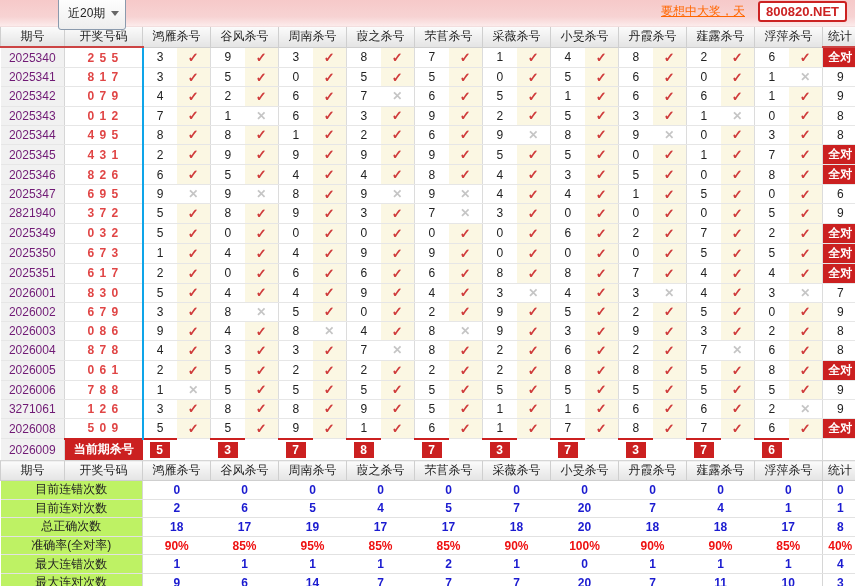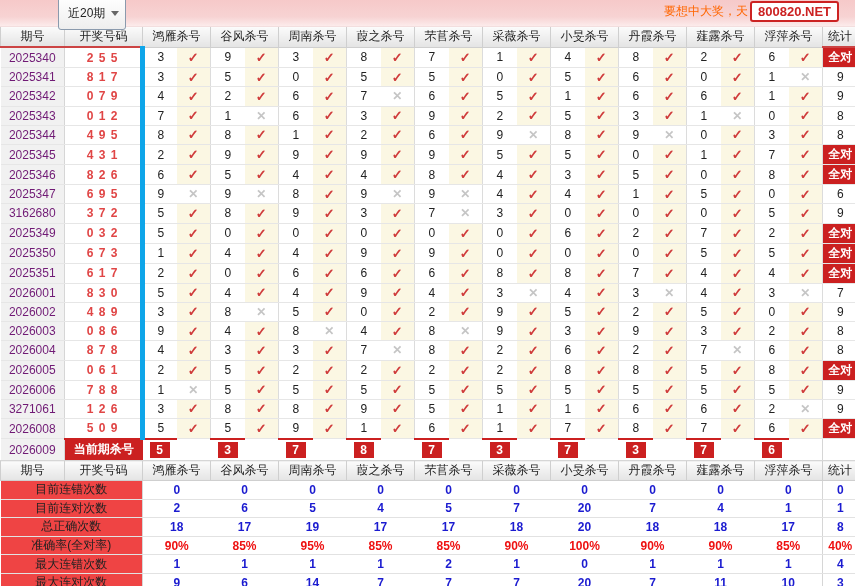--- a/index.html
+++ b/index.html
@@ -9,56 +9,56 @@
   
   .topbar { height:27px; background:linear-gradient(180deg,#f6c9c9 0%,#f7d3d3 65%,#fcebeb 100%);
             display:flex; align-items:center; position:relative; border-bottom:1px solid #f3dede; }
   .topbar-title { font-size:13px; font-weight:bold; color:#9a1f1f; margin-left:18px; letter-spacing:1px; }
   .range-select { display:inline-flex; align-items:center; gap:6px; margin-left:58px;
                   background:linear-gradient(#ffffff,#eeeeee); border:1px solid #8a9aad; border-radius:3px;
                   font-size:12px; color:#222; padding:1px 6px 1px 9px; height:34px; cursor:default; }
   .range-arrow { width:0; height:0; border-left:4px solid transparent; border-right:4px solid transparent;
                  border-top:5px solid #666; display:inline-block; }
   .topbar-right { position:absolute; right:0; top:1px; display:flex; align-items:center; }
-  .promo-link { color:#ff6600; font-size:12px; white-space:nowrap; margin-right:2px; }
+  .promo-link { color:#ff6600; text-decoration:underline; font-size:12px; white-space:nowrap; margin-right:13px; }
   .site-box { background:#fff; border:2px solid #cc2222; border-radius:3px; color:#cc2222;
-              font-weight:bold; font-size:13px; padding:1px 6px; margin-right:16px; }
+              font-weight:bold; font-size:13px; padding:1px 6px; margin-right:8px; }
 
   
   table { width:855px; border-collapse:collapse; table-layout:fixed; font-size:12px; color:#222; }
   th, td { text-align:center; vertical-align:middle; overflow:hidden; white-space:nowrap; }
 
   tr.head-row th { height:20px; background:linear-gradient(#fbfbfb,#e4e4e4); font-weight:normal;
                    border:1px solid #cfcfcf; border-top:none;margin-top:14px; }
   tr.head-row th.red-under { border-bottom:2px solid #cc4444; }
 
   tr.data-row { height:19.25px; }
   tr.data-row td { border-bottom:1px solid #e6e6e6; }
   td.period-cell { background:#f1f1f1; border-right:1px solid #d6d6d6; color:#701a75; }
-  td.draw-cell { border-right:5px solid #0ea5e9; color:#e04545; font-weight:bold; letter-spacing:1px; }
+  td.draw-cell { border-right:2px solid #0ea5e9; color:#e04545; font-weight:bold; letter-spacing:1px; }
   td.knum { background:#fff; }
   td.kicon { background:#fbf7e3; border-right:1px solid #dcdcdc; }
   td.kicon.wrong { background:#ffffff; }
   .check-glyph { color:#cf3b3b; font-weight:bold; font-size:13px; }
   .cross-glyph { color:#c5c5c5; font-weight:bold; font-size:12px; }
   td.stat-cell { border-right:none; border-left:1px solid #d6d6d6; padding:0; }
   .all-badge { display:flex; align-items:center; justify-content:center; background:#cb2020; color:#fff;
                font-weight:bold; width:100%; height:19px; font-size:12px; }
 
   tr.current-row { height:22px; }
   tr.current-row td { border-bottom:1px solid #d6d6d6; }
   td.cur-label { background:#cb2020; color:#fff; font-weight:bold; border-top:2px solid #cb2020; }
   td.cur-num { border-top:2px solid #cb2020; padding:0; }
   .cur-badge { display:inline-block; min-width:20px; height:16px; line-height:16px; background:#cb2020;
                color:#fff; font-weight:bold; font-size:12px; }
   td.cur-empty { background:#fff; }
 
   tr.sum-row { height:18.6px; }
   tr.sum-row td { border-bottom:1px solid #e2e2e2; }
-  td.sum-label { background:#ef4444; border-right:1px solid #d6d6d6; color:#222; }
+  td.sum-label { background:#bef264; border-right:1px solid #d6d6d6; color:#222; }
   td.sum-val { font-weight:bold; }
   td.sum-val.blue, td.sum-total.blue { color:#1b1bd0; }
   td.sum-val.red, td.sum-total.red { color:#ee1111; }
   td.sum-total { font-weight:bold; border-left:1px solid #d6d6d6; }
 </style>
 </head>
 <body>
 
 <div id="app">
   <div class="topbar">
@@ -313,21 +313,21 @@
           <td class="kicon"><span class="check-glyph">✓</span></td>
           <td class="knum">1</td>
           <td class="kicon"><span class="check-glyph">✓</span></td>
           <td class="knum">5</td>
           <td class="kicon"><span class="check-glyph">✓</span></td>
           <td class="knum">0</td>
           <td class="kicon"><span class="check-glyph">✓</span></td>
           <td class="stat-cell">6</td>
         </tr>
         <tr class="data-row">
-          <td class="period-cell">3162680</td>
+          <td class="period-cell">2821940</td>
           <td class="draw-cell">3 7 2</td>
           <td class="knum">5</td>
           <td class="kicon"><span class="check-glyph">✓</span></td>
           <td class="knum">8</td>
           <td class="kicon"><span class="check-glyph">✓</span></td>
           <td class="knum">9</td>
           <td class="kicon"><span class="check-glyph">✓</span></td>
           <td class="knum">3</td>
           <td class="kicon"><span class="check-glyph">✓</span></td>
           <td class="knum">7</td>
@@ -445,21 +445,21 @@
           <td class="knum">3</td>
           <td class="kicon wrong"><span class="cross-glyph">✕</span></td>
           <td class="knum">4</td>
           <td class="kicon"><span class="check-glyph">✓</span></td>
           <td class="knum">3</td>
           <td class="kicon wrong"><span class="cross-glyph">✕</span></td>
           <td class="stat-cell">7</td>
         </tr>
         <tr class="data-row">
           <td class="period-cell">2026002</td>
-          <td class="draw-cell">4 8 9</td>
+          <td class="draw-cell">6 7 9</td>
           <td class="knum">3</td>
           <td class="kicon"><span class="check-glyph">✓</span></td>
           <td class="knum">8</td>
           <td class="kicon wrong"><span class="cross-glyph">✕</span></td>
           <td class="knum">5</td>
           <td class="kicon"><span class="check-glyph">✓</span></td>
           <td class="knum">0</td>
           <td class="kicon"><span class="check-glyph">✓</span></td>
           <td class="knum">2</td>
           <td class="kicon"><span class="check-glyph">✓</span></td>

